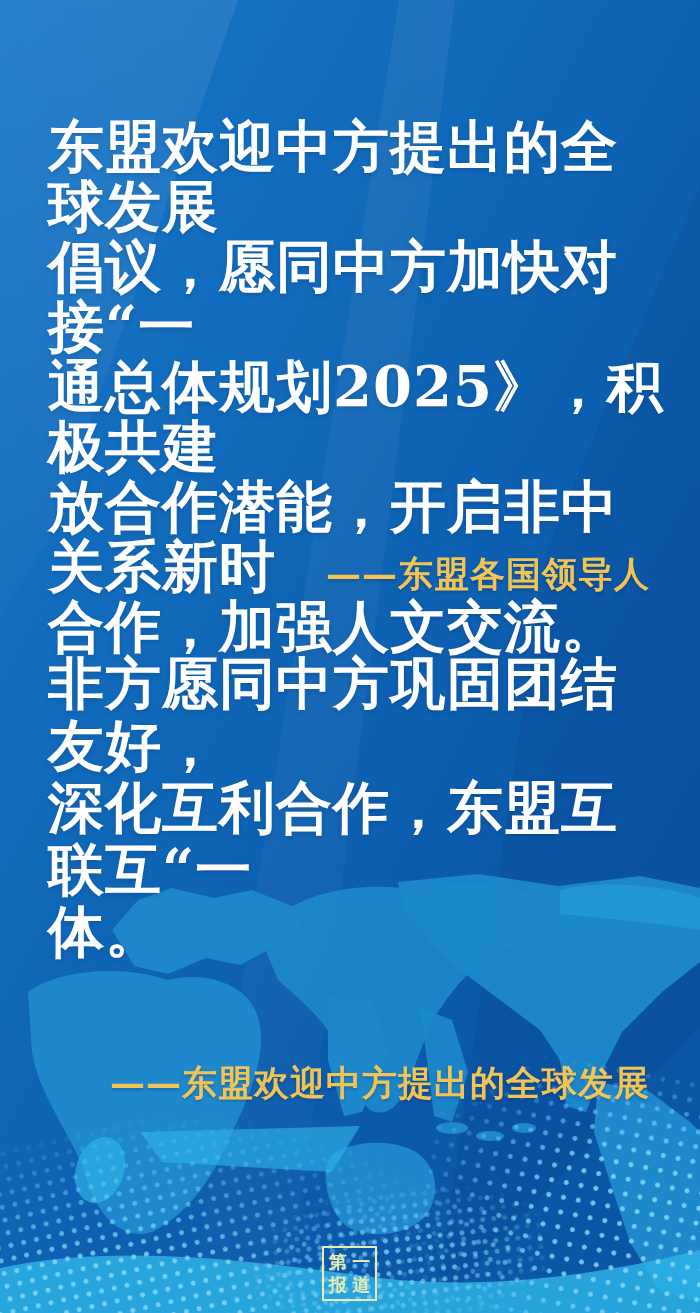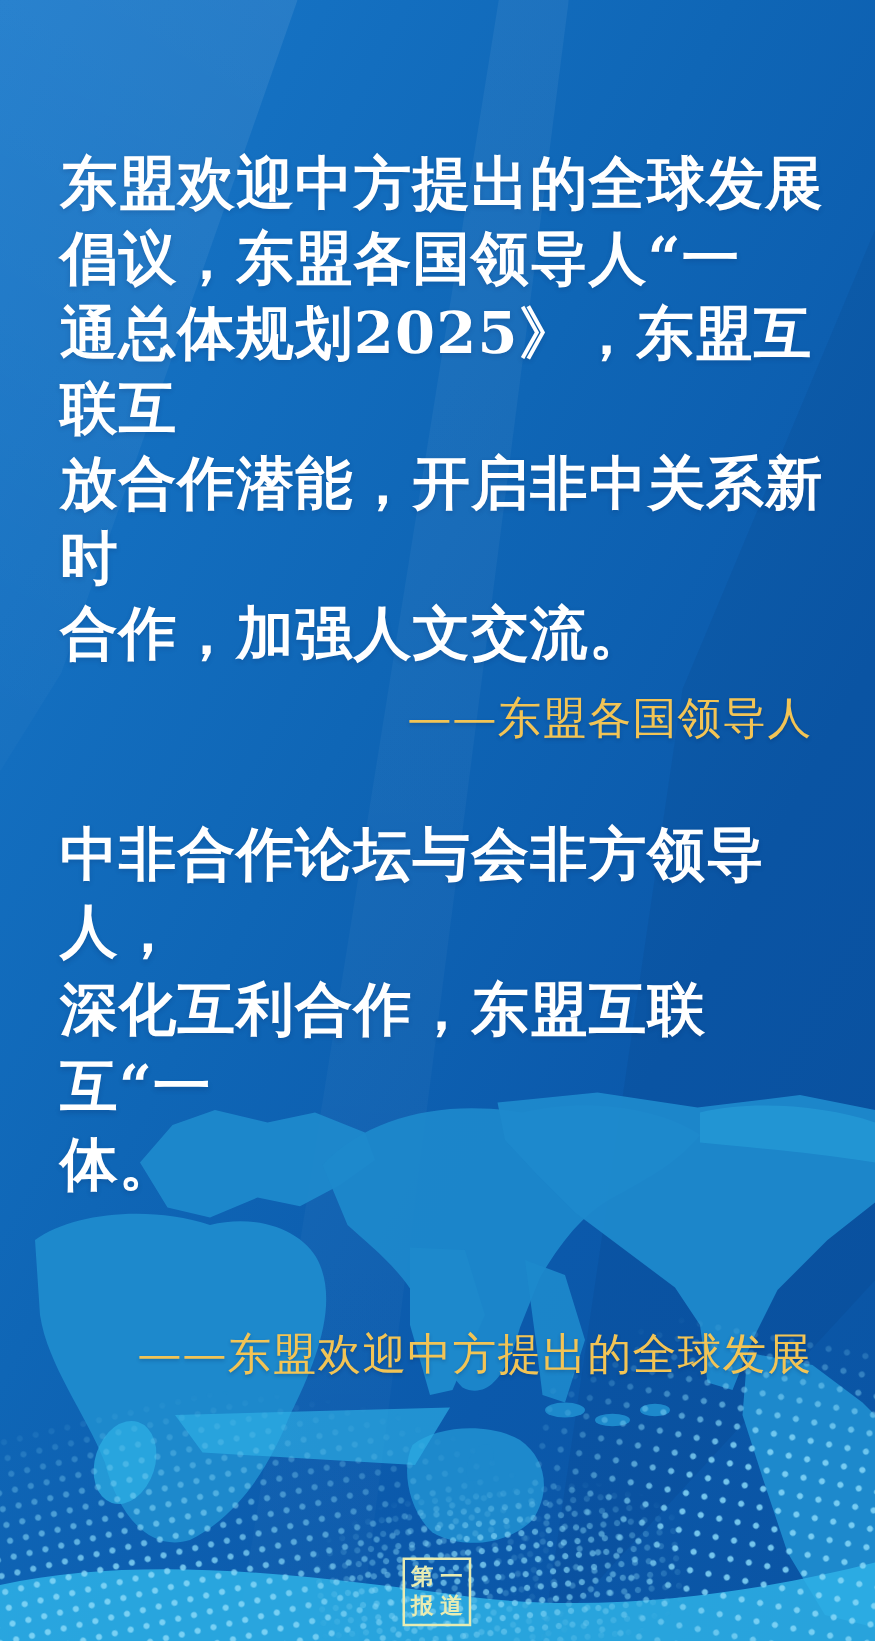--- a/index.html
+++ b/index.html
@@ -24,25 +24,25 @@
     mask-image:radial-gradient(ellipse at 28% 72%,#000 28%,transparent 74%);}
   .dots-br{left:420px;top:1060px;width:340px;height:290px;transform:rotate(11deg);
     background-size:15px 15px;
     -webkit-mask-image:radial-gradient(ellipse at 65% 55%,#000 32%,transparent 80%);
     mask-image:radial-gradient(ellipse at 65% 55%,#000 32%,transparent 80%);}
   .dots-mid{left:250px;top:1190px;width:300px;height:140px;transform:rotate(-6deg);
     background-size:11px 11px;opacity:.8;
     -webkit-mask-image:radial-gradient(ellipse at 50% 50%,#000 30%,transparent 78%);
     mask-image:radial-gradient(ellipse at 50% 50%,#000 30%,transparent 78%);}
   .quote{position:absolute;left:48px;width:616px;color:#ffffff;font-weight:700;
-    font-size:46px;line-height:60px;letter-spacing:1px;text-shadow:0 2px 4px rgba(0,30,80,0.18);}
+    font-size:56px;line-height:60px;letter-spacing:1px;text-shadow:0 2px 4px rgba(0,30,80,0.18);}
   .quote-1{top:116px;}
   .quote-2{top:652px;line-height:62px;}
   .attribution{position:absolute;right:50px;width:600px;text-align:right;
-    font-size:35px;font-weight:400;letter-spacing:1px;color:#f2c455;
+    font-size:35px;font-weight:700;letter-spacing:1px;color:#f2c455;
     text-shadow:0 2px 3px rgba(0,30,80,0.25);}
   .attr-1{top:551px;}
   .attr-2{top:1060px;}
   .logo{position:absolute;left:322px;top:1246px;width:47px;height:47px;
     border:2px solid #e8ecb2;color:#e8ecb2;padding:2px;
     display:grid;grid-template-columns:1fr 1fr;grid-template-rows:1fr 1fr;
     place-items:center;font-size:18px;font-weight:700;line-height:1;}
 </style>
 </head>
 <body>
@@ -88,29 +88,29 @@
       <path d="M560,20 C600,10 660,14 700,28 L700,60 C650,52 600,48 560,44 Z" opacity="0.35"></path>
     </g>
   </svg>
 
   <div class="dots dots-bl"></div>
   <div class="dots dots-br"></div>
   <div class="dots dots-mid"></div>
 
   <div class="quote quote-1">
       <div class="qline">东盟欢迎中方提出的全球发展</div>
-      <div class="qline">倡议，东盟各国领导人“一</div>
-      <div class="qline">通总体规划2025》，东盟互联互</div>
+      <div class="qline">倡议，愿同中方加快对接“一</div>
+      <div class="qline">通总体规划2025》，积极共建</div>
       <div class="qline">放合作潜能，开启非中关系新时</div>
       <div class="qline">合作，加强人文交流。</div>
     </div>
   <div class="attribution attr-1">——东盟各国领导人</div>
 
   <div class="quote quote-2">
-      <div class="qline">中非合作论坛与会非方领导人，</div>
+      <div class="qline">非方愿同中方巩固团结友好，</div>
       <div class="qline">深化互利合作，东盟互联互“一</div>
       <div class="qline">体。</div>
     </div>
   <div class="attribution attr-2">——东盟欢迎中方提出的全球发展</div>
 
   <div class="logo">
     <span>第</span>
     <span>一</span>
     <span>报</span>
     <span>道</span>

